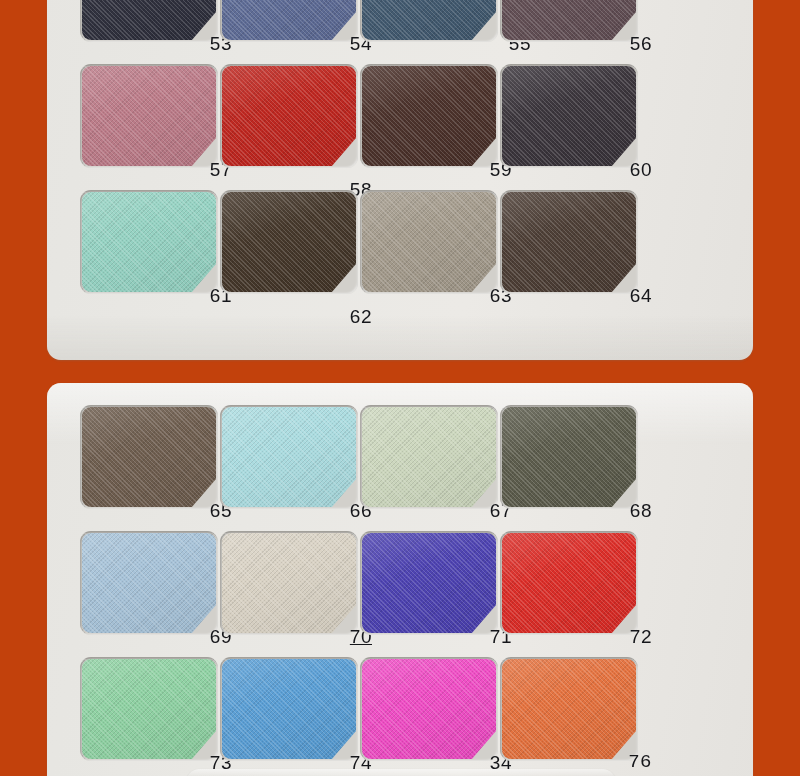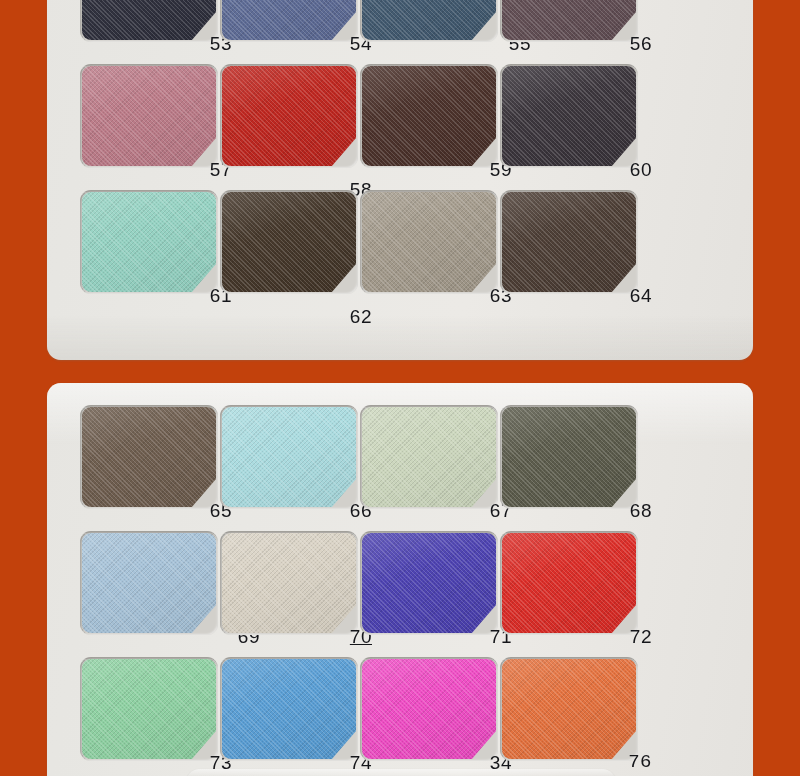--- a/index.html
+++ b/index.html
@@ -209,21 +209,21 @@
             <div class="chip-sheen"></div>
           </div>
         </div>
         <div class="swatch-no" style="left: 605px; top: 118px; color: rgb(21, 22, 26); transform: translateX(-100%);">68</div>
         <div class="well" style="left: 33px; top: 148px; width: 138px; height: 104px; background: rgb(210, 208, 203);">
           <div class="chip" style="background: rgb(166, 194, 216);">
             <div class="chip-tex"></div>
             <div class="chip-sheen"></div>
           </div>
         </div>
-        <div class="swatch-no" style="left: 185px; top: 244px; color: rgb(21, 22, 26); transform: translateX(-100%); margin-left: 28px;">69</div>
+        <div class="swatch-no" style="left: 185px; top: 244px; color: rgb(21, 22, 26); transform: translateX(-100%);">69</div>
         <div class="well" style="left: 173px; top: 148px; width: 138px; height: 104px; background: rgb(210, 208, 203);">
           <div class="chip" style="background: rgb(217, 210, 196);">
             <div class="chip-tex"></div>
             <div class="chip-sheen"></div>
           </div>
         </div>
         <div class="swatch-no" style="left: 325px; top: 244px; color: rgb(21, 22, 26); transform: translateX(-100%); text-decoration: underline;">70</div>
         <div class="well" style="left: 313px; top: 148px; width: 138px; height: 104px; background: rgb(210, 208, 203);">
           <div class="chip" style="background: rgb(75, 64, 176);">
             <div class="chip-tex"></div>

